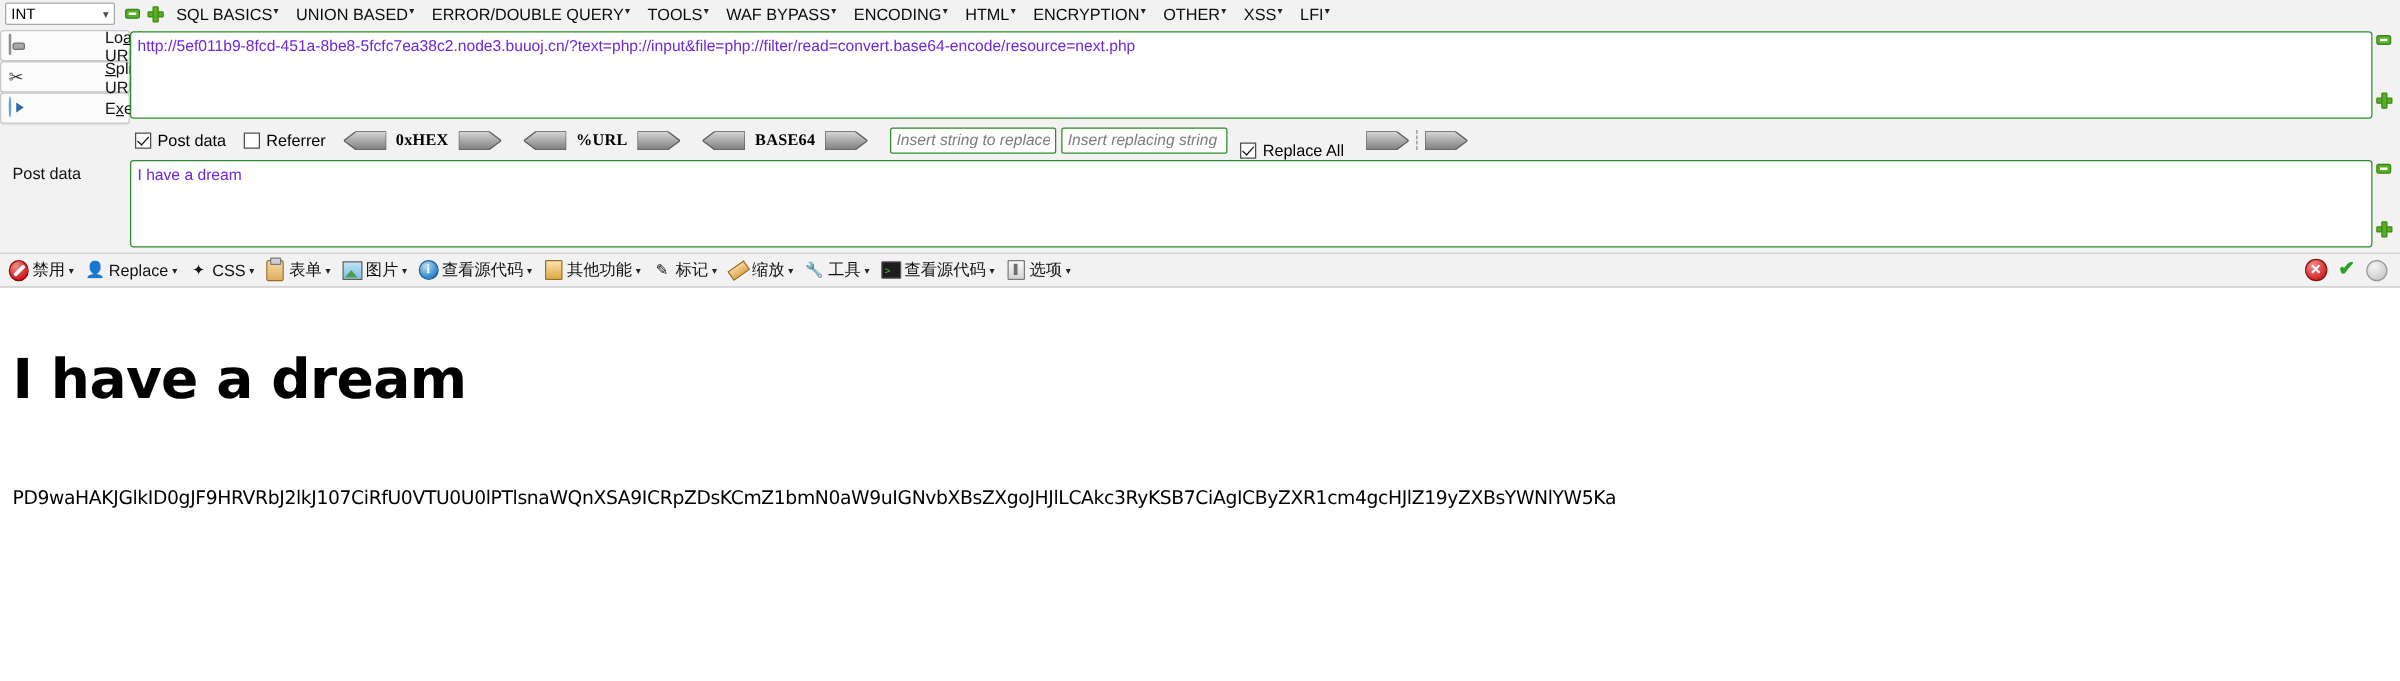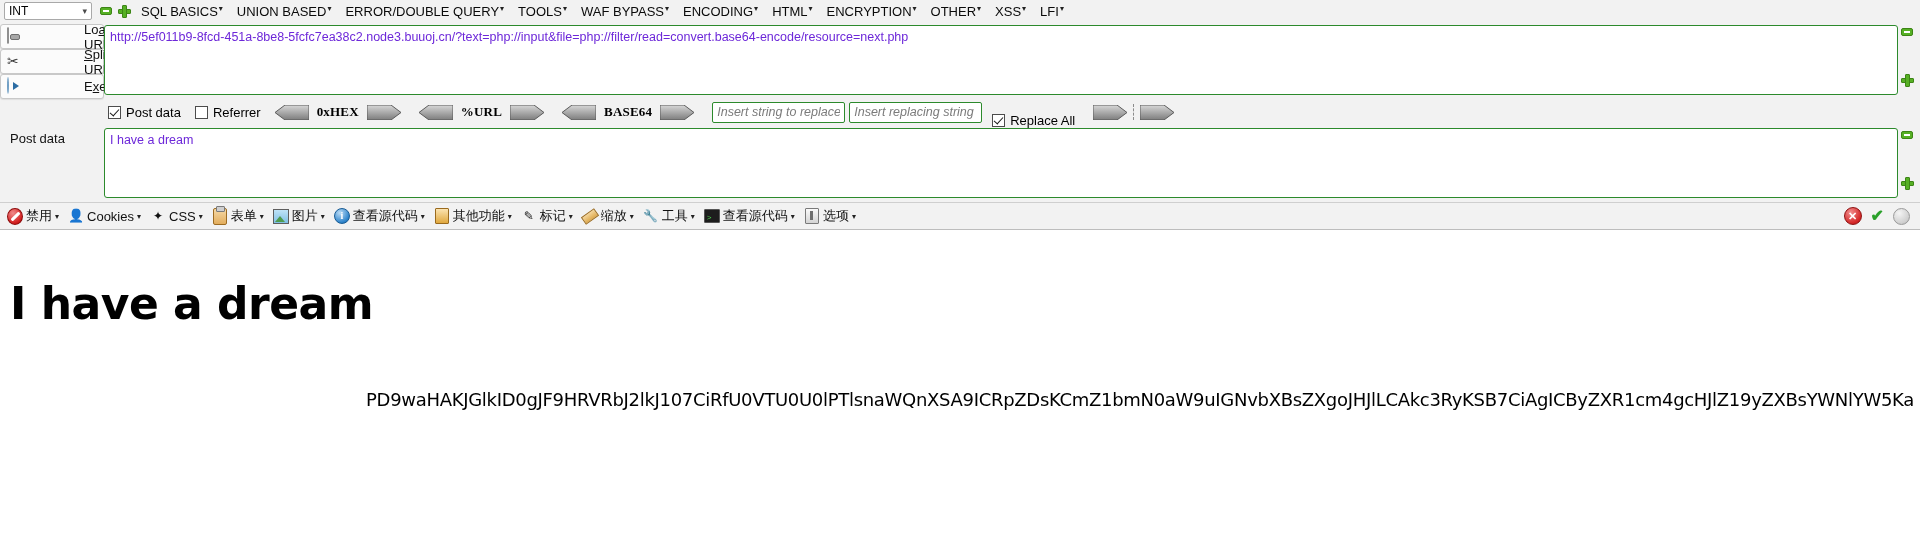--- a/index.html
+++ b/index.html
@@ -448,27 +448,26 @@
   .page-h1 {
     font-size: 44px;
     font-weight: bold;
     margin: 48px 0 0 4px;
     color: #000;
     font-family: "DejaVu Sans", sans-serif;
     letter-spacing: -0.5px;
   }
   .page-b64 {
     margin: 60px 0 0 4px;
-    font-size: 18px;
+    font-size: 15px;
     color: #000;
     font-family: "DejaVu Sans", sans-serif;
     white-space: nowrap;
     overflow: hidden;
     letter-spacing: -0.3px;
-    text-align: right;
   }
   #hackbar { position: relative; }
 </style>
 </head>
 <body>
 
 <div id="hackbar">
 
   <div class="menubar">
     <div class="type-select">
@@ -651,21 +650,21 @@
   <div class="devbar">
     <div class="dev-item">
       <span class="dev-ic">
           <span class="ic-deny"></span>
         </span>
       <span>禁用</span>
       <span class="menu-caret">▾</span>
     </div>
     <div class="dev-item">
       <span class="dev-ic ic-person">👤</span>
-      <span>Cookies</span>
+      <span>Replace</span>
       <span class="menu-caret">▾</span>
     </div>
     <div class="dev-item">
       <span class="dev-ic ic-wand">✦</span>
       <span>CSS</span>
       <span class="menu-caret">▾</span>
     </div>
     <div class="dev-item">
       <span class="dev-ic">
           <span class="ic-clip"></span>

